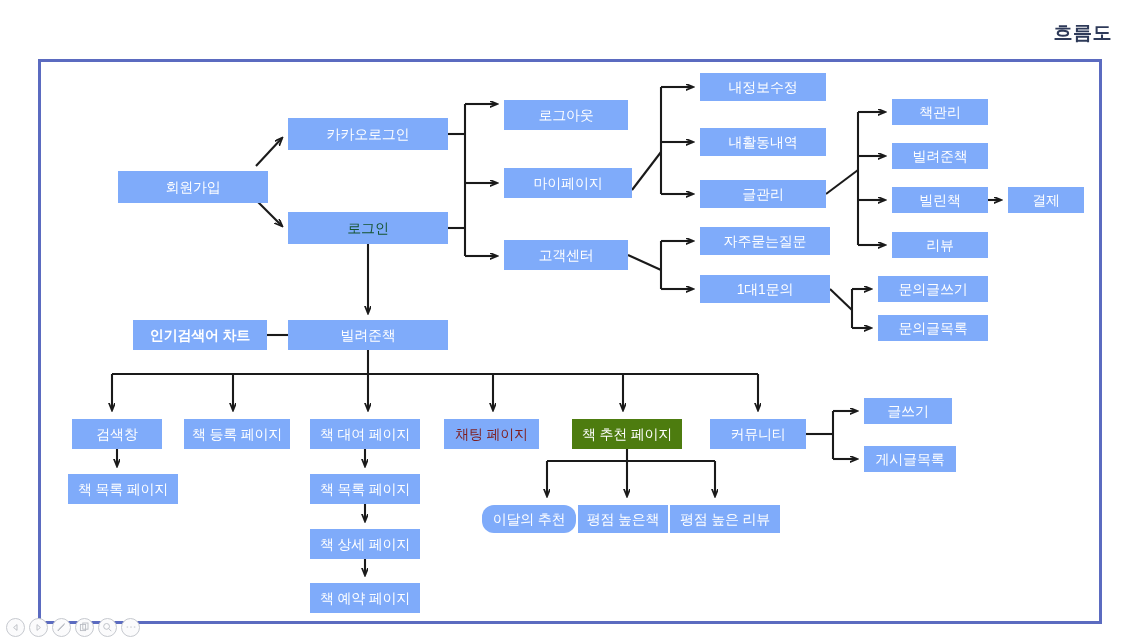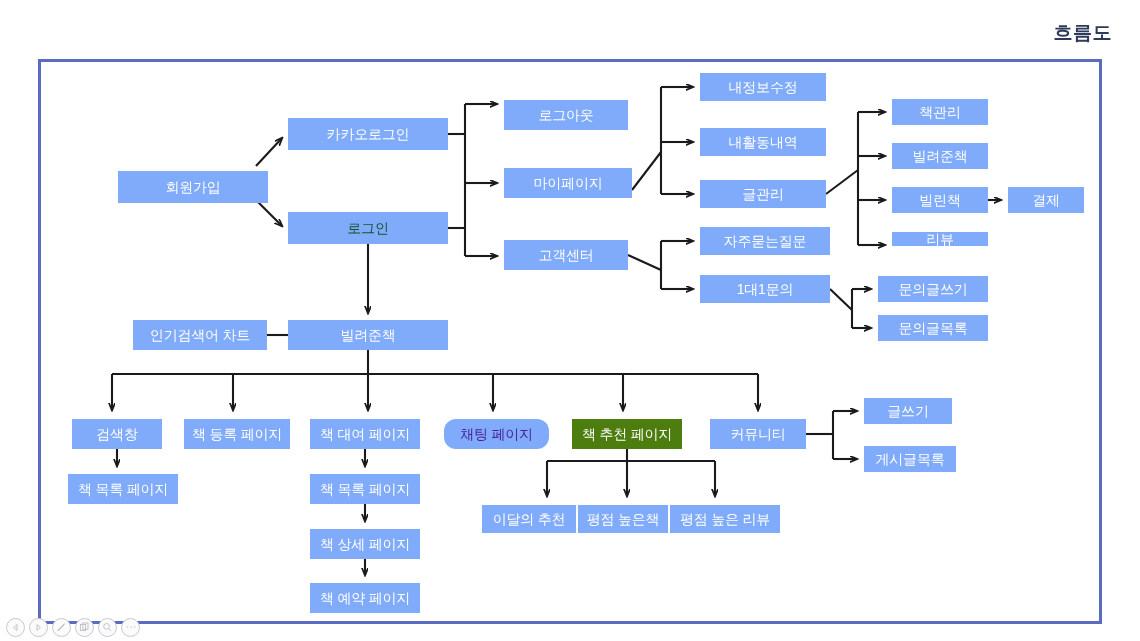--- a/index.html
+++ b/index.html
@@ -205,33 +205,33 @@
       </div>
       <div class="node" style="left: 892px; top: 99px; width: 96px; height: 26px; background: rgb(127, 171, 250); color: rgb(255, 255, 255);">
         <span>책관리</span>
       </div>
       <div class="node" style="left: 892px; top: 143px; width: 96px; height: 26px; background: rgb(127, 171, 250); color: rgb(255, 255, 255);">
         <span>빌려준책</span>
       </div>
       <div class="node" style="left: 892px; top: 187px; width: 96px; height: 26px; background: rgb(127, 171, 250); color: rgb(255, 255, 255);">
         <span>빌린책</span>
       </div>
-      <div class="node" style="left: 892px; top: 232px; width: 96px; height: 14px; background: rgb(127, 171, 250); color: rgb(255, 255, 255);">
+      <div class="node" style="left: 892px; top: 232px; width: 96px; height: 26px; background: rgb(127, 171, 250); color: rgb(255, 255, 255);">
         <span>리뷰</span>
       </div>
       <div class="node" style="left: 1008px; top: 187px; width: 76px; height: 26px; background: rgb(127, 171, 250); color: rgb(255, 255, 255);">
         <span>결제</span>
       </div>
       <div class="node" style="left: 878px; top: 276px; width: 110px; height: 26px; background: rgb(127, 171, 250); color: rgb(255, 255, 255);">
         <span>문의글쓰기</span>
       </div>
       <div class="node" style="left: 878px; top: 315px; width: 110px; height: 26px; background: rgb(127, 171, 250); color: rgb(255, 255, 255);">
         <span>문의글목록</span>
       </div>
-      <div class="node" style="left: 133px; top: 320px; width: 134px; height: 30px; background: rgb(127, 171, 250); color: rgb(255, 255, 255);">
+      <div class="node" style="left: 133px; top: 320px; width: 134px; height: 30px; background: rgb(127, 171, 250); color: rgb(255, 255, 255); font-weight: bold;">
         <span>인기검색어 차트</span>
       </div>
       <div class="node" style="left: 288px; top: 320px; width: 160px; height: 30px; background: rgb(127, 171, 250); color: rgb(255, 255, 255);">
         <span>빌려준책</span>
       </div>
       <div class="node" style="left: 72px; top: 419px; width: 90px; height: 30px; background: rgb(127, 171, 250); color: rgb(255, 255, 255);">
         <span>검색창</span>
       </div>
       <div class="node" style="left: 68px; top: 474px; width: 110px; height: 30px; background: rgb(127, 171, 250); color: rgb(255, 255, 255);">
         <span>책 목록 페이지</span>
@@ -244,36 +244,36 @@
       </div>
       <div class="node" style="left: 310px; top: 474px; width: 110px; height: 30px; background: rgb(127, 171, 250); color: rgb(255, 255, 255);">
         <span>책 목록 페이지</span>
       </div>
       <div class="node" style="left: 310px; top: 529px; width: 110px; height: 30px; background: rgb(127, 171, 250); color: rgb(255, 255, 255);">
         <span>책 상세 페이지</span>
       </div>
       <div class="node" style="left: 310px; top: 583px; width: 110px; height: 30px; background: rgb(127, 171, 250); color: rgb(255, 255, 255);">
         <span>책 예약 페이지</span>
       </div>
-      <div class="node" style="left: 444px; top: 419px; width: 105px; height: 30px; background: rgb(127, 171, 250); color: #4c1d95; border-radius: 12px;">
+      <div class="node" style="left: 444px; top: 419px; width: 95px; height: 30px; background: rgb(127, 171, 250); color: #7f1d1d;">
         <span>채팅 페이지</span>
       </div>
       <div class="node" style="left: 572px; top: 419px; width: 110px; height: 30px; background: #4d7c0f; color: rgb(255, 255, 255);">
         <span>책 추천 페이지</span>
       </div>
       <div class="node" style="left: 710px; top: 419px; width: 96px; height: 30px; background: rgb(127, 171, 250); color: rgb(255, 255, 255);">
         <span>커뮤니티</span>
       </div>
       <div class="node" style="left: 864px; top: 398px; width: 88px; height: 26px; background: rgb(127, 171, 250); color: rgb(255, 255, 255);">
         <span>글쓰기</span>
       </div>
       <div class="node" style="left: 864px; top: 446px; width: 92px; height: 26px; background: rgb(127, 171, 250); color: rgb(255, 255, 255);">
         <span>게시글목록</span>
       </div>
-      <div class="node" style="left: 482px; top: 505px; width: 94px; height: 28px; background: rgb(127, 171, 250); color: rgb(255, 255, 255);">
+      <div class="node" style="left: 482px; top: 505px; width: 94px; height: 28px; background: rgb(127, 171, 250); color: rgb(255, 255, 255); border-radius: 12px;">
         <span>이달의 추천</span>
       </div>
       <div class="node" style="left: 578px; top: 505px; width: 90px; height: 28px; background: rgb(127, 171, 250); color: rgb(255, 255, 255);">
         <span>평점 높은책</span>
       </div>
       <div class="node" style="left: 670px; top: 505px; width: 110px; height: 28px; background: rgb(127, 171, 250); color: rgb(255, 255, 255);">
         <span>평점 높은 리뷰</span>
       </div>
     </div>
 

